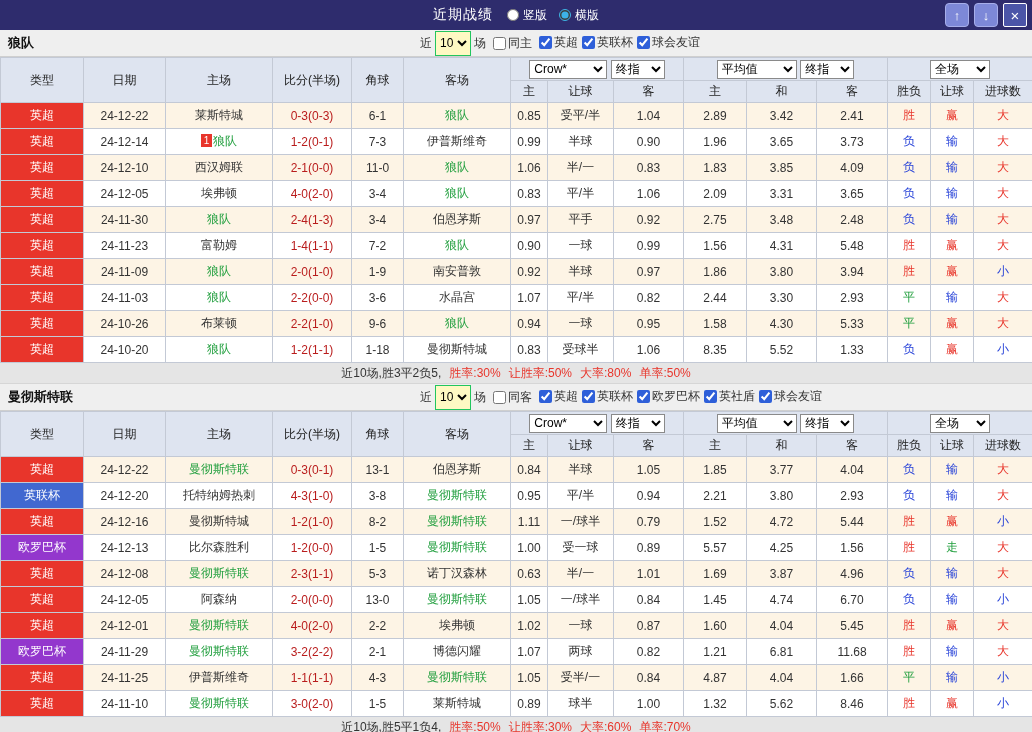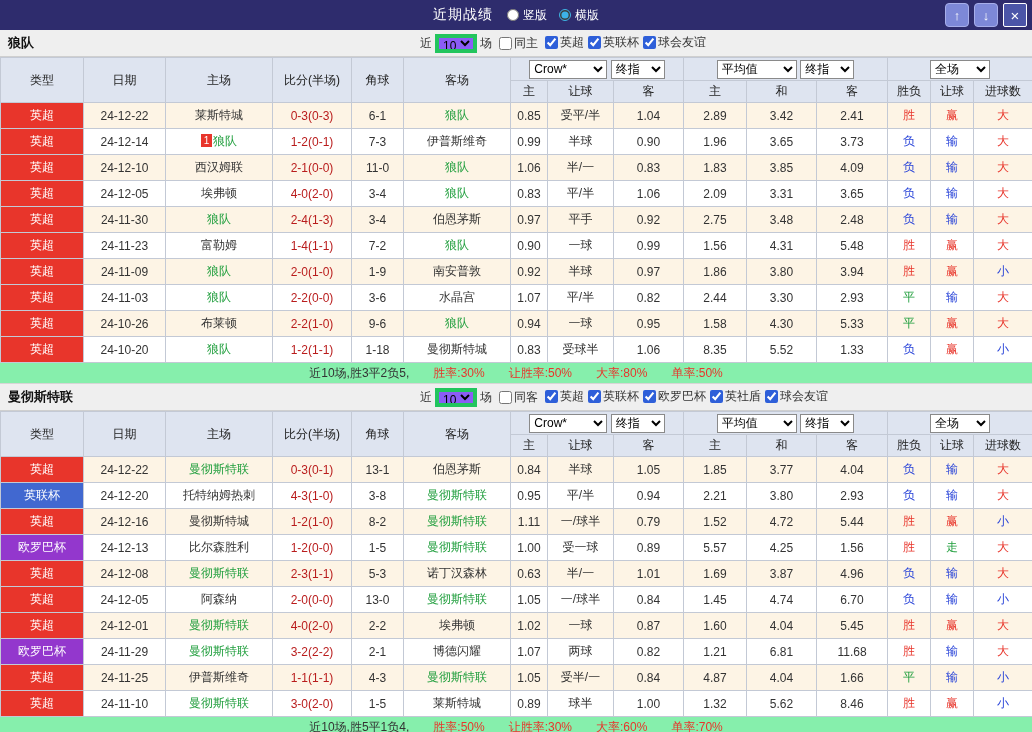--- a/index.html
+++ b/index.html
@@ -13,21 +13,21 @@
   .layout-radios label{display:inline-flex;align-items:center;gap:4px;cursor:pointer;font-size:12px}
   .layout-radios input{accent-color:#3db3e8;width:12px;height:12px}
   .tb-btns{position:absolute;right:5px;top:3px;display:flex;gap:5px}
   .tb-btn{width:24px;height:24px;border-radius:4px;border:1px solid #a7aeea;background:#7d88d8;color:#fff;font-size:13px;cursor:pointer;line-height:1;display:flex;align-items:center;justify-content:center}
   .tb-btn.close{background:#4b55a8;border:1px solid #fff;font-size:15px;border-radius:2px}
 
   
   .section-head{height:27px;background:#efefef;border-bottom:1px solid #cfcfcf;position:relative;display:flex;align-items:center}
   .team-name{font-weight:bold;font-size:13px;margin-left:8px;color:#111}
   .filters{position:absolute;left:420px;display:flex;align-items:center;white-space:nowrap;gap:3px}
-  .filters select{height:19px;font-size:12px;border:4px solid #22c55e;background:#8b5cf6}
+  .filters select{height:25px;font-size:12px;border:1px solid #22c55e;background:#fef9c3}
   .filters label{display:inline-flex;align-items:center;gap:2px;cursor:pointer;margin-left:4px}
   .filters input[type=checkbox]{width:13px;height:13px;accent-color:#2e5fd9}
 
   
   table{width:1032px;border-collapse:collapse;table-layout:fixed}
   th,td{border:1px solid #c3c9d5;text-align:center;padding:0;overflow:hidden;white-space:nowrap}
   thead th{background:#dee4f0;font-weight:normal;color:#222;height:22px;font-size:12px}
   thead .grp{height:23px}
   thead select{height:19px;font-size:12px;border:1px solid #8a8a8a;background:#fff;vertical-align:middle}
   .sel-book{width:78px}.sel-final{width:54px}.sel-avg{width:80px}.sel-full{width:60px}
@@ -40,21 +40,21 @@
   .t-purple{background:#9337cd}
   td.score{color:#b91c1c}
   td.team{color:#333}
   td.team.focal{color:#1f9e3c}
   td.res.red{color:#e8352b}
   td.res.blue{color:#2742d8}
   td.res.green{color:#1f9e3c}
   .card{display:inline-block;background:#e8352b;color:#fff;font-size:10px;min-width:11px;height:13px;line-height:13px;margin-right:1px;padding:0 1px;vertical-align:1px}
 
   
-  .summary{height:21px;display:flex;align-items:center;justify-content:center;gap:24px;background:#86efac;border-bottom:1px solid #d6d6d6;font-size:12px}
+  .summary{height:21px;display:flex;align-items:center;justify-content:center;gap:8px;background:#e5e5e5;border-bottom:1px solid #d6d6d6;font-size:12px}
   .summary .rate{color:#e8352b}
   .summary .sum-prefix{color:#333}
 </style>
 </head>
 <body>
 
 <div class="titlebar">
   <span class="title">近期战绩</span>
   <span class="layout-radios">
     <label>

